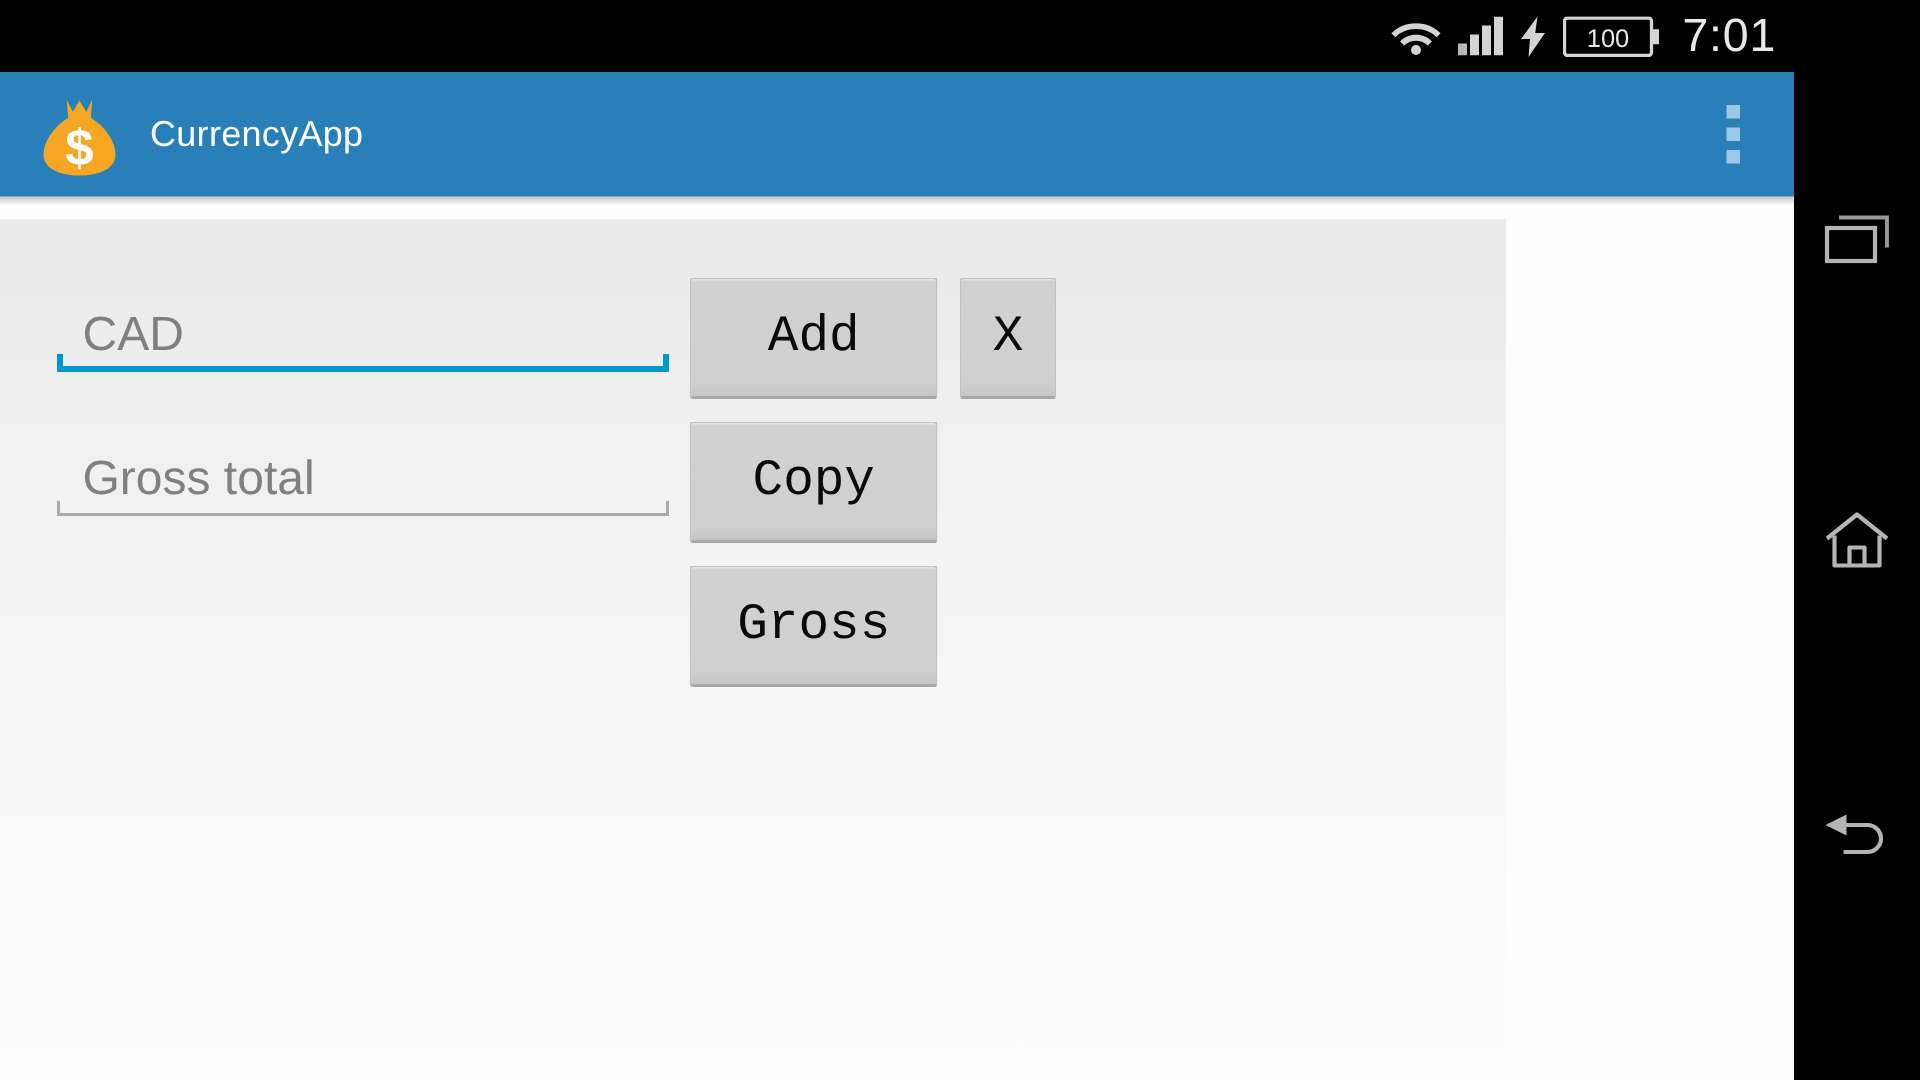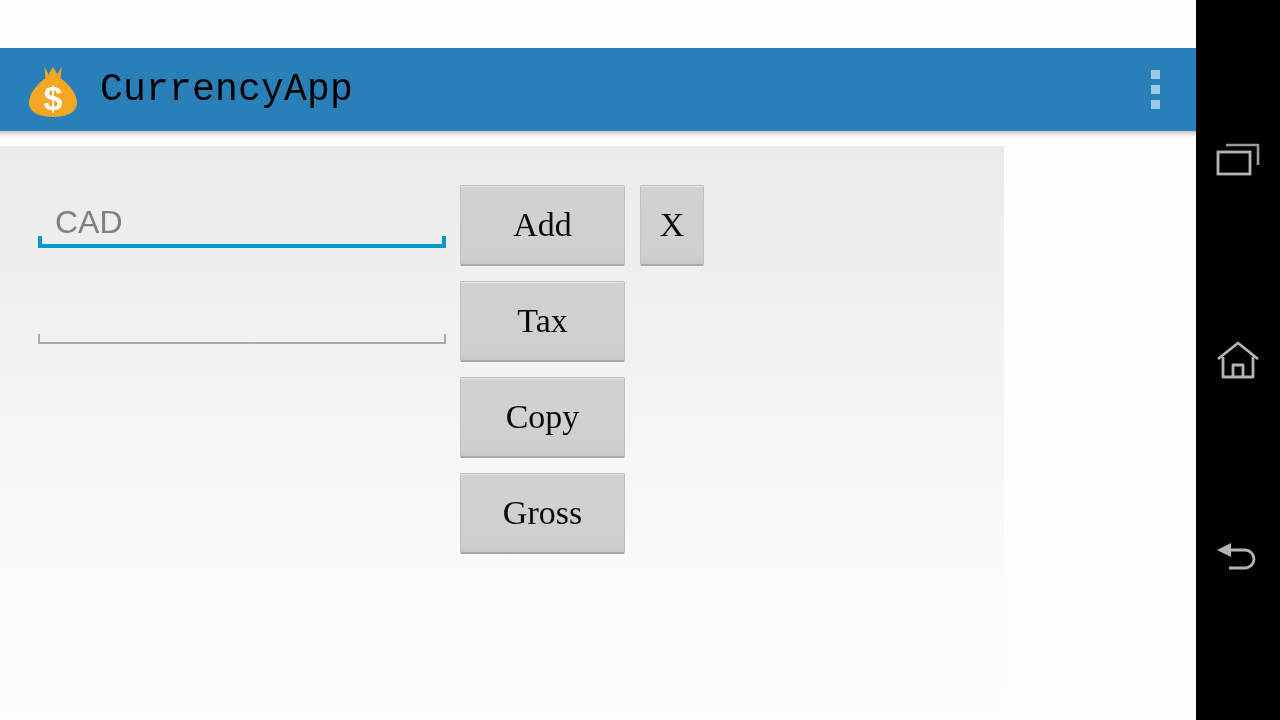--- a/index.html
+++ b/index.html
@@ -74,26 +74,25 @@
     pointer-events: none;
   }
   #app-icon {
     margin-left: 22px;
     width: 62px;
     height: 62px;
     flex: none;
   }
   #app-title {
     margin-left: 16px;
-    color: #000000;
-    font-size: 38px;
+    color: #ffffff;
+    font-size: 24px;
     font-weight: normal;
     letter-spacing: 0.2px;
     white-space: nowrap;
-    font-family: Liberation Mono, monospace;
   }
   #overflow-menu {
     position: absolute;
     right: 24px; top: 50%;
     transform: translateY(-50%);
     width: 34px;
     height: 52px;
     display: flex;
     flex-direction: column;
     align-items: center;
@@ -184,21 +183,21 @@
   .btn {
     display: block;
     width: 165px;
     height: 81px;
     margin-bottom: 15px;
     background: linear-gradient(to bottom, #d2d2d2 0%, #cfcfcf 88%, #c6c6c6 100%);
     border: 1px solid #c0c0c0;
     border-bottom: 2px solid #a8a8a8;
     border-radius: 2px;
     color: #0a0a0a;
-    font-family: Liberation Serif, serif;
+    font-family: Liberation Mono, monospace;
     font-size: 34px;
     line-height: 1;
     text-align: center;
     cursor: pointer;
     box-shadow: 0 1px 0 rgba(255,255,255,0.45) inset;
   }
   #btn-clear {
     position: absolute;
     left: 640px;
     top: 39px;
@@ -229,20 +228,49 @@
   #nav-home    { top: 318px; }
   #nav-back    { top: 518px; }
 </style>
 </head>
 <body>
 
 <div id="screen">
 
   <div id="device">
 
+    <div id="status-bar">
+      <div id="status-right">
+
+        <svg class="sb-icon" width="34" height="26" viewBox="0 0 34 26">
+          <path d="M17 4.5C10.2 4.5 4.4 7.2 0.6 11.2l2.6 2.7C6.4 10.6 11.4 8.4 17 8.4s10.6 2.2 13.8 5.5l2.6-2.7C29.6 7.2 23.8 4.5 17 4.5z" fill="#d4d4d4"></path>
+          <path d="M17 12.2c-4.3 0-8.1 1.7-10.6 4.4l2.7 2.8c1.9-2 4.7-3.3 7.9-3.3s6 1.3 7.9 3.3l2.7-2.8c-2.5-2.7-6.3-4.4-10.6-4.4z" fill="#d4d4d4"></path>
+          <circle cx="17" cy="22.3" r="3.3" fill="#d4d4d4"></circle>
+        </svg>
+
+        <svg class="sb-icon" width="31" height="26" viewBox="0 0 31 26">
+          <rect x="0" y="18" width="6" height="8" fill="#b8b8b8"></rect>
+          <rect x="8" y="12" width="6" height="14" fill="#d4d4d4"></rect>
+          <rect x="16" y="6" width="6" height="20" fill="#d4d4d4"></rect>
+          <rect x="24" y="0" width="6" height="26" fill="#d4d4d4"></rect>
+        </svg>
+
+        <svg class="sb-icon" width="17" height="27" viewBox="0 0 17 27">
+          <path d="M11 0L0 15h6L5 27 16 11h-6.5L11 0z" fill="#d4d4d4"></path>
+        </svg>
+
+        <svg class="sb-icon" width="66" height="27" viewBox="0 0 66 27">
+          <rect x="1" y="1" width="58" height="25" rx="2" fill="none" stroke="#d4d4d4" stroke-width="2.2"></rect>
+          <rect x="59" y="8.5" width="5" height="10" fill="#d4d4d4"></rect>
+          <text x="30" y="20" text-anchor="middle" font-family="Liberation Sans, sans-serif" font-size="17" fill="#e8e8e8">100</text>
+        </svg>
+
+        <span id="status-clock">7:01</span>
+      </div>
+    </div>
 
     <div id="action-bar">
 
       <svg id="app-icon" viewBox="0 0 62 62">
 
         <path d="M22.5 7.5 L26.5 15.5 L31 8 L35.5 15.5 L39.5 7.5 L38.5 20 L23.5 20 Z" fill="#f5a623"></path>
 
         <path d="M24 19 C13 26 7 36 7 44 C7 53 17 58 31 58 C45 58 55 53 55 44 C55 36 49 26 38 19 Z" fill="#f5a623"></path>
 
         <text x="31" y="51" text-anchor="middle" font-family="Liberation Sans, sans-serif" font-size="34" font-weight="bold" fill="#ffffff">$</text>
@@ -265,32 +293,32 @@
         <div class="field focused">
           <span class="field-text">CAD</span>
           <span class="field-underline">
             <span class="tick-l"></span>
               <span class="bar"></span>
               <span class="tick-r"></span>
           </span>
         </div>
 
         <div class="field">
+          <span class="field-text">Gross total</span>
           <span class="field-underline">
             <span class="tick-l"></span>
               <span class="bar"></span>
               <span class="tick-r"></span>
           </span>
         </div>
 
       </div>
 
       <div id="buttons-main">
         <button class="btn">Add</button>
-        <button class="btn">Tax</button>
         <button class="btn">Copy</button>
         <button class="btn">Gross</button>
       </div>
 
       <button class="btn" id="btn-clear">X</button>
     </div>
   </div>
 
   <div id="nav-bar">
 

